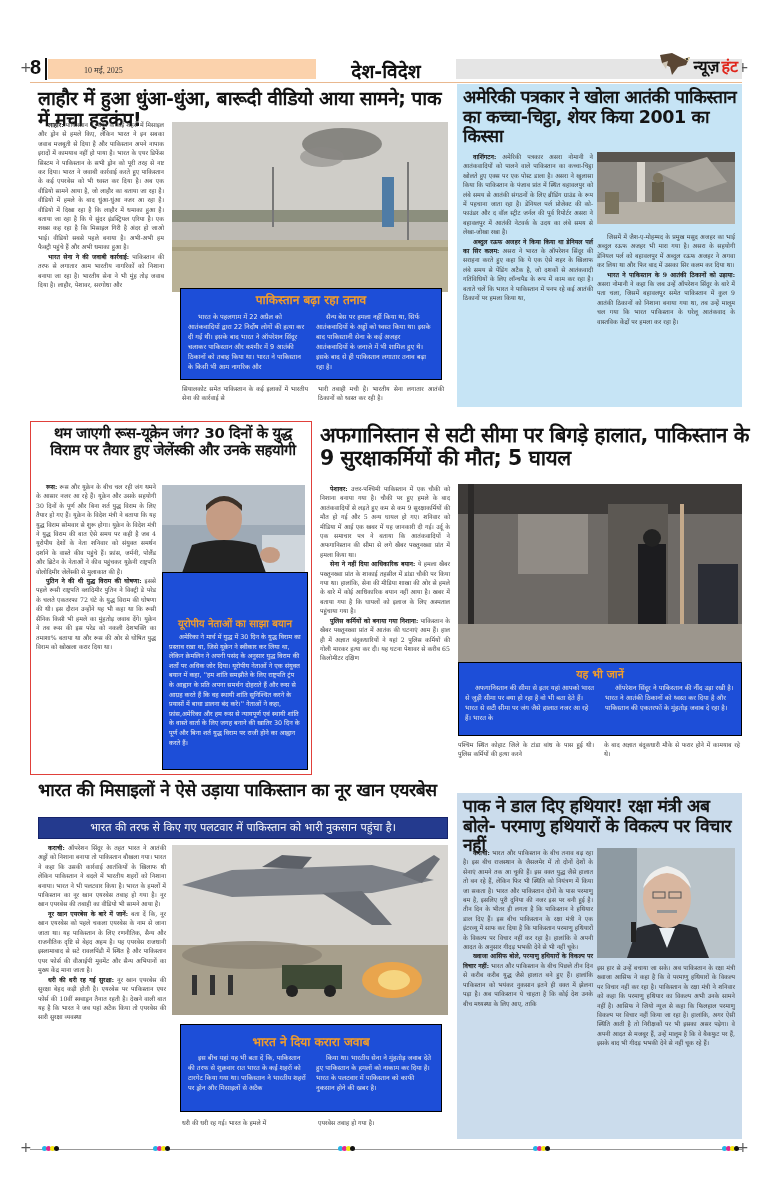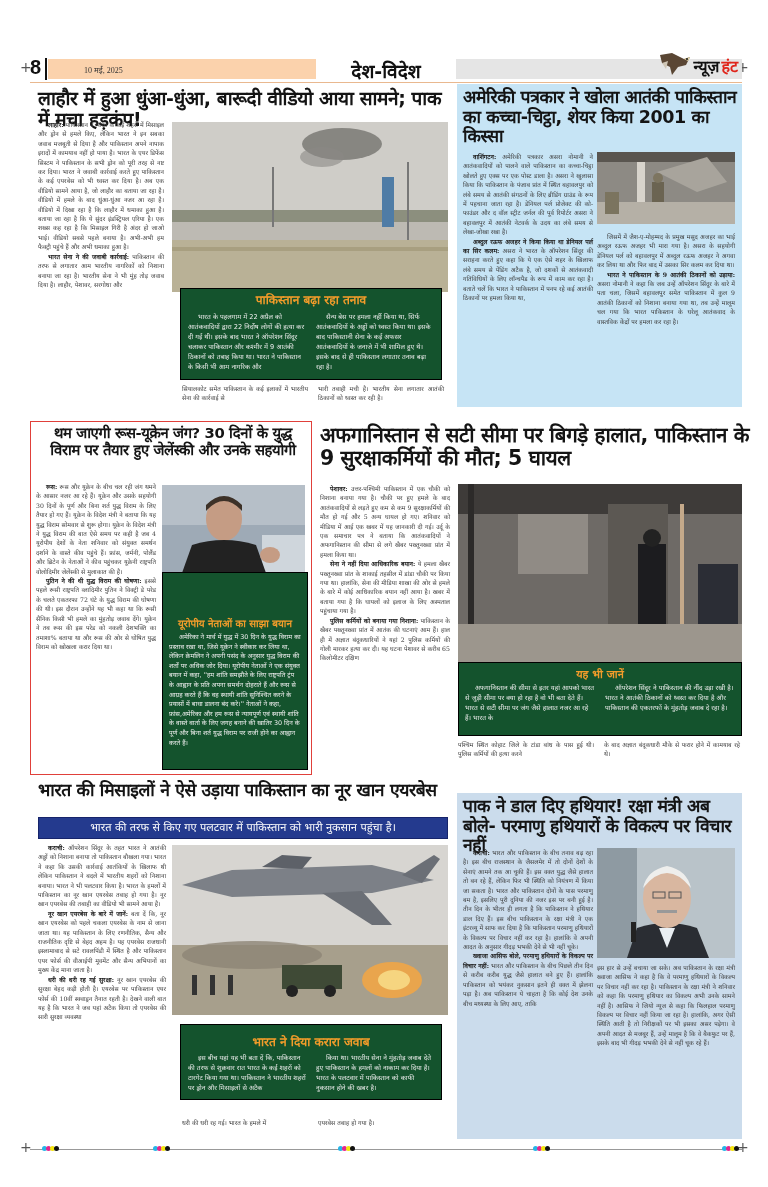--- a/index.html
+++ b/index.html
@@ -25,21 +25,21 @@
   
   .headline { font-weight: bold; color: #141414; letter-spacing: -0.4px; line-height: 1.12; }
   .body-text { font-family: "DejaVu Serif", serif; font-size: 6.2px; line-height: 9.4px; color: #3a3a3a; text-align: justify; }
   .body-text p { text-indent: 10px; }
   .body-text .lead { font-weight: bold; color: #222; }
   .sub { font-weight: bold; color: #222; }
 
   .photo { position: absolute; overflow: hidden; }
   .photo svg { width: 100%; height: 100%; display: block; }
 
-  .dark-box { position: absolute; background: #14532d; border: 1px solid #000; color: #f0f0f0; }
+  .dark-box { position: absolute; background: #1d4ed8; border: 1px solid #000; color: #f0f0f0; }
   .dark-box .box-title { text-align: center; font-weight: bold; color: #f29c2a; }
   .dark-box .box-cols { display: flex; gap: 10px; font-size: 6.6px; line-height: 10px; color: #eee; }
   .dark-box .box-cols div { flex: 1; text-indent: 10px; }
 
   .col { position: absolute; }
 
   
   #lahore-head { position: absolute; left: 38px; top: 88px; width: 412px; font-size: 19px; }
   #lahore-col1 { left: 38px; top: 120px; width: 126px; height: 292px; }
   #lahore-photo { left: 172px; top: 122px; width: 276px; height: 170px; }
@@ -73,21 +73,21 @@
   #af-box .box-title { font-size: 11px; padding-top: 3px; }
   #af-box .box-cols { padding: 2px 6px 0 6px; }
   #af-col2 { left: 458px; top: 740px; width: 136px; }
   #af-col3 { left: 604px; top: 740px; width: 136px; }
 
   
   #nk-head { position: absolute; left: 38px; top: 781px; width: 412px; font-size: 17.5px; }
   #nk-banner { position: absolute; left: 38px; top: 817px; width: 410px; height: 22px; background: #243a8e; border: 1px solid #16246a; color: #fff; text-align: center; font-size: 11px; font-weight: normal; line-height: 20px; }
   #nk-col1 { left: 38px; top: 843px; width: 128px; height: 290px; }
   #nk-photo { left: 172px; top: 845px; width: 276px; height: 170px; }
-  #nk-box { left: 180px; top: 1024px; width: 262px; height: 76px; }
+  #nk-box { left: 180px; top: 1024px; width: 262px; height: 88px; }
   #nk-box .box-title { font-size: 12px; padding-top: 8px; }
   #nk-box .box-cols { padding: 3px 7px 0 7px; }
   #nk-col2 { left: 182px; top: 1118px; width: 126px; }
   #nk-col3 { left: 318px; top: 1118px; width: 126px; }
 
   
   #pk-panel { position: absolute; left: 457px; top: 793px; width: 285px; height: 346px; background: #cbdcec; }
   #pk-head { position: absolute; left: 463px; top: 797px; width: 276px; font-size: 17.5px; }
   #pk-col1 { left: 463px; top: 848px; width: 130px; height: 288px; }
   #pk-photo { left: 597px; top: 848px; width: 138px; height: 110px; }
@@ -148,21 +148,21 @@
     <rect x="100" y="45" width="2" height="60" fill="#777"></rect>
     <rect x="235" y="40" width="2" height="80" fill="#777"></rect>
     <rect x="0" y="118" width="276" height="52" fill="#b9b196"></rect>
     <rect x="0" y="125" width="276" height="4" fill="#a89f80"></rect>
   </svg>
 </div>
 <div id="lahore-box" class="dark-box">
   <div class="box-title">पाकिस्तान बढ़ा रहा तनाव</div>
   <div class="box-cols">
     <div>भारत के पहलगाम में 22 अप्रैल को आतंकवादियों द्वारा 22 निर्दोष लोगों की हत्या कर दी गई थी। इसके बाद भारत ने ऑपरेशन सिंदूर चलाकर पाकिस्तान और कश्मीर में 9 आतंकी ठिकानों को तबाह किया था। भारत ने पाकिस्तान के किसी भी आम नागरिक और</div>
-    <div>सैन्य बेस पर हमला नहीं किया था, सिर्फ आतंकवादियों के अड्डों को ध्वस्त किया था। इसके बाद पाकिस्तानी सेना के कई अफसर आतंकवादियों के जनाजे में भी शामिल हुए थे। इसके बाद से ही पाकिस्तान लगातार तनाव बढ़ा रहा है।</div>
+    <div>सैन्य बेस पर हमला नहीं किया था, सिर्फ आतंकवादियों के अड्डों को ध्वस्त किया था। इसके बाद पाकिस्तानी सेना के कई अजहर आतंकवादियों के जनाजे में भी शामिल हुए थे। इसके बाद से ही पाकिस्तान लगातार तनाव बढ़ा रहा है।</div>
   </div>
 </div>
 <div id="lahore-col2" class="col body-text">सियालकोट समेत पाकिस्तान के कई इलाकों में भारतीय सेना की कार्रवाई से</div>
 <div id="lahore-col3" class="col body-text">भारी तबाही मची है। भारतीय सेना लगातार आतंकी ठिकानों को ध्वस्त कर रही है।</div>
 
 <div id="us-panel"></div>
 <div id="us-head" class="headline">अमेरिकी पत्रकार ने खोला आतंकी पाकिस्तान का कच्चा-चिट्ठा, शेयर किया 2001 का किस्सा</div>
 <div id="us-col1" class="col body-text">
   <p><span class="lead">वाशिंगटन:</span> <span>अमेरिकी पत्रकार असरा नोमानी ने आतंकवादियों को पालने वाले पाकिस्तान का कच्चा-चिट्ठा खोलते हुए एक्स पर एक पोस्ट डाला है। असरा ने खुलासा किया कि पाकिस्तान के पंजाब प्रांत में स्थित बहावलपुर को लंबे समय से आतंकी संगठनों के लिए ब्रीडिंग ग्राउंड के रूप में पहचाना जाता रहा है। डेनियल पर्ल प्रोजेक्ट की को-फाउंडर और द वॉल स्ट्रीट जर्नल की पूर्व रिपोर्टर असरा ने बहावलपुर में आतंकी नेटवर्क के उदय का लंबे समय से लेखा-जोखा रखा है।</span></p>
   <p><span class="sub">अब्दुल रऊफ अजहर ने किया किया था डेनियल पर्ल का सिर कलम:</span> <span>असरा ने भारत के ऑपरेशन सिंदूर की सराहना करते हुए कहा कि ये एक ऐसे शहर के खिलाफ लंबे समय से पेंडिंग अटैक है, जो दशकों से आतंकवादी गतिविधियों के लिए लॉन्चपैड के रूप में काम कर रहा है। बताते चलें कि भारत ने पाकिस्तान में पनप रहे कई आतंकी ठिकानों पर हमला किया था,</span></p>

